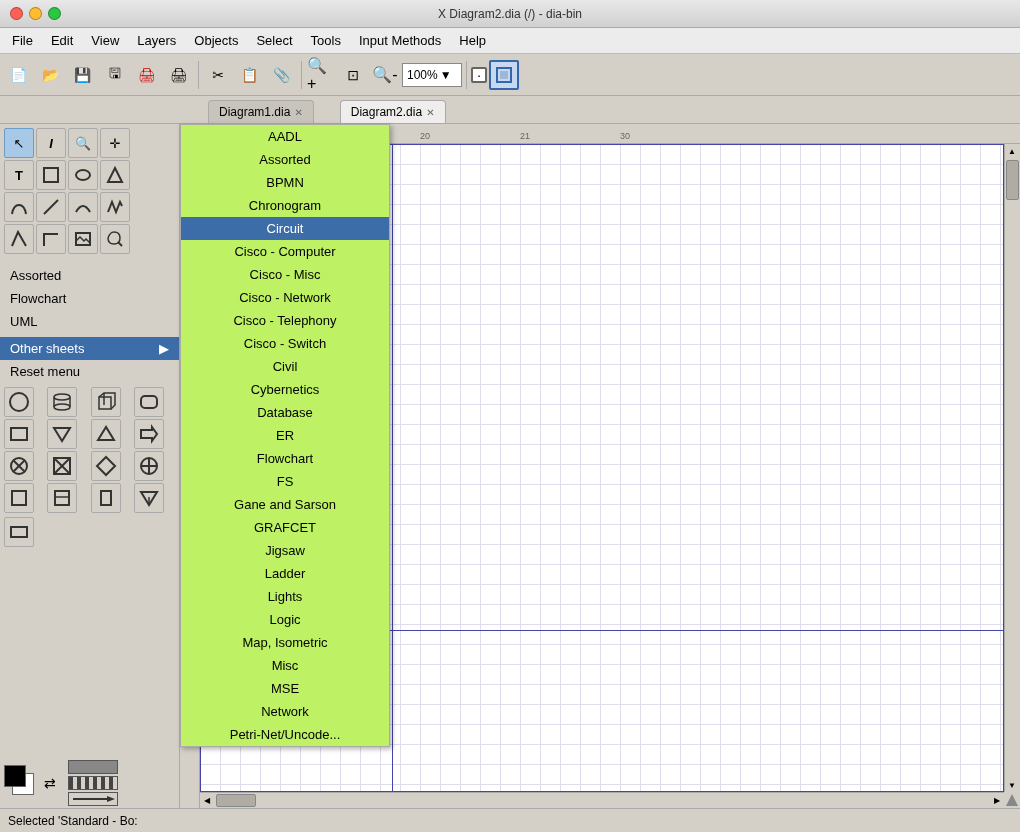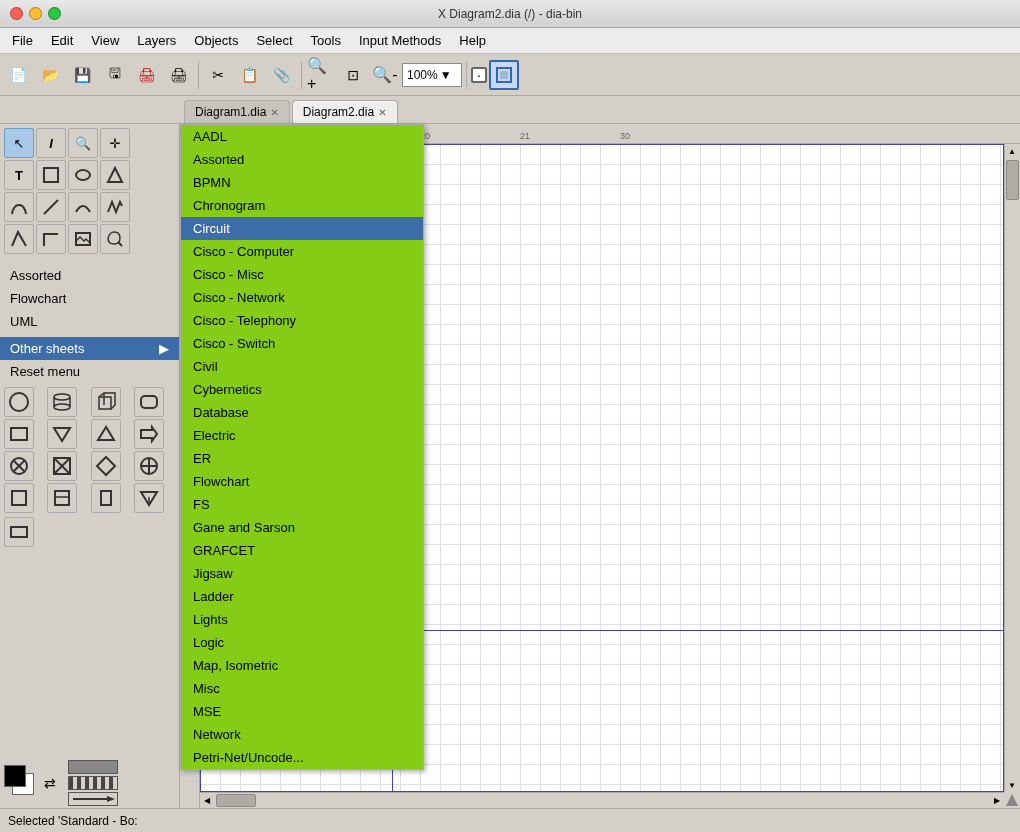--- a/index.html
+++ b/index.html
@@ -85,20 +85,21 @@
       display: flex; align-items: center;
       padding: 4px 10px;
       font-size: 12px;
       border: 1px solid #aaa;
       border-bottom: none;
       background: #c8c4bc;
       cursor: pointer;
       border-radius: 4px 4px 0 0;
       margin-right: 2px;
       gap: 4px;
+      margin-left: 24px;
     }
     .tab.active { background: #f0eeec; }
     .tab-close { font-size: 10px; color: #666; cursor: pointer; }
 
     
     .main-area {
       display: flex;
       height: calc(832px - 28px - 26px - 42px - 28px - 24px);
       position: relative;
     }
@@ -169,25 +170,26 @@
     }
     .sidebar-item-with-arrow {
       display: flex; justify-content: space-between; align-items: center;
     }
 
     
     .dropdown-menu {
       position: absolute;
       left: 180px;
       top: 0;
-      width: 244px;
-      background: #84cc16;
+      width: 210px;
+      background: #bef264;
       border: 1px solid #aaa;
       box-shadow: 2px 2px 5px rgba(0,0,0,0.3);
       z-index: 100;
+      text-align: center;
     }
     .dropdown-item {
       padding: 4px 12px;
       cursor: pointer;
       font-size: 13px;
     }
     .dropdown-item.selected {
       background: #3d6da8;
       color: white;
     }
@@ -604,21 +606,20 @@
     <div class="dropdown-item">Chronogram</div>
     <div class="dropdown-item selected">Circuit</div>
     <div class="dropdown-item">Cisco - Computer</div>
     <div class="dropdown-item">Cisco - Misc</div>
     <div class="dropdown-item">Cisco - Network</div>
     <div class="dropdown-item">Cisco - Telephony</div>
     <div class="dropdown-item">Cisco - Switch</div>
     <div class="dropdown-item">Civil</div>
     <div class="dropdown-item">Cybernetics</div>
     <div class="dropdown-item">Database</div>
-    <div class="dropdown-item">Electric</div>
     <div class="dropdown-item">ER</div>
     <div class="dropdown-item">Flowchart</div>
     <div class="dropdown-item">FS</div>
     <div class="dropdown-item">Gane and Sarson</div>
     <div class="dropdown-item">GRAFCET</div>
     <div class="dropdown-item">Jigsaw</div>
     <div class="dropdown-item">Ladder</div>
     <div class="dropdown-item">Lights</div>
     <div class="dropdown-item">Logic</div>
     <div class="dropdown-item">Map, Isometric</div>

